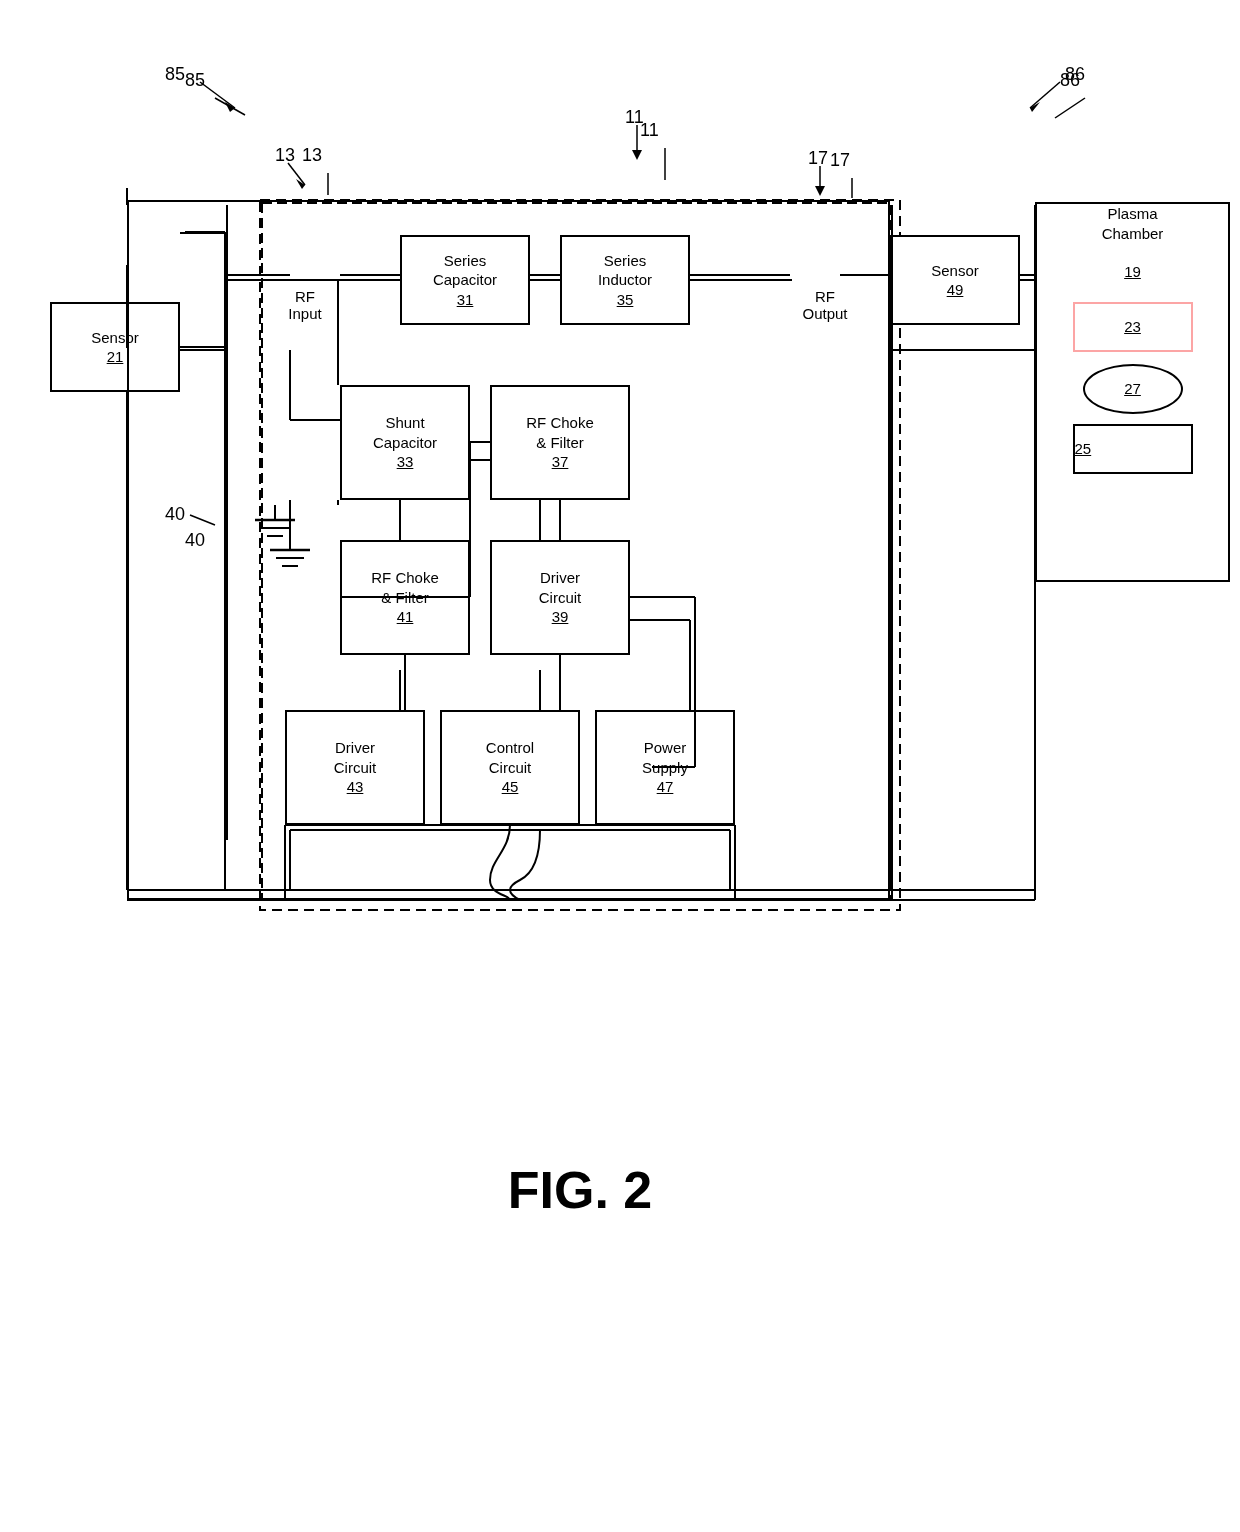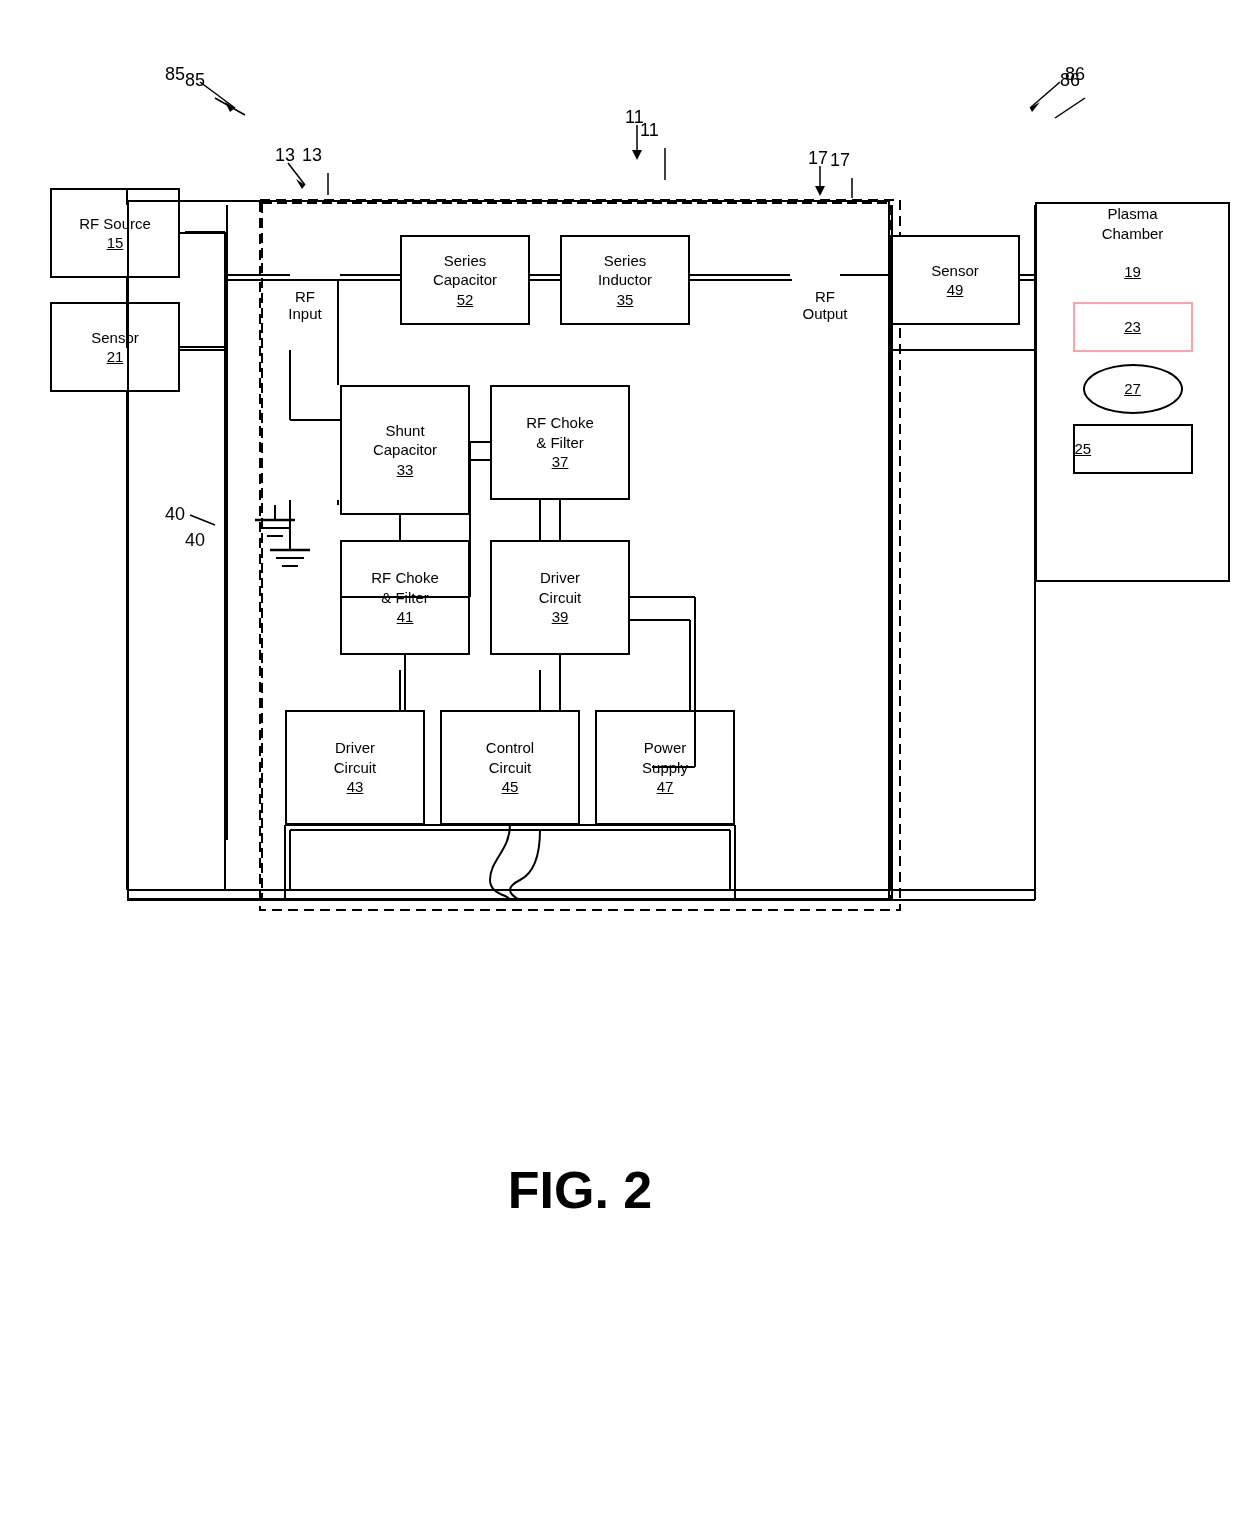--- a/index.html
+++ b/index.html
@@ -163,50 +163,46 @@
   <div class="ref-label" style="left:1030px; top:30px;">86</div>
 
   <div class="ref-label" style="left:610px; top:80px;">11</div>
 
   <div class="ref-label" style="left:272px; top:105px;">13</div>
 
   <div class="ref-label" style="left:800px; top:110px;">17</div>
 
   <div class="ref-label" style="left:155px; top:490px;">40</div>
 
-  <div class="box" style="left:20px; top:148px; width:130px; height:90px;">
-    <span>RF Source</span>
-    <span class="underline">15</span>
-  </div>
 
   <div class="box" style="left:20px; top:262px; width:130px; height:90px;">
     <span>Sensor</span>
     <span class="underline">21</span>
   </div>
 
   <div class="text-label" style="left:240px; top:248px; width:70px;">RF<br>Input</div>
 
   <div class="box" style="left:370px; top:195px; width:130px; height:90px;">
     <span>Series<br>Capacitor</span>
-    <span class="underline">52</span>
+    <span class="underline">31</span>
   </div>
 
   <div class="box" style="left:530px; top:195px; width:130px; height:90px;">
     <span>Series<br>Inductor</span>
     <span class="underline">35</span>
   </div>
 
   <div class="text-label" style="left:760px; top:248px; width:70px;">RF<br>Output</div>
 
   <div class="box" style="left:860px; top:195px; width:130px; height:90px;">
     <span>Sensor</span>
     <span class="underline">49</span>
   </div>
 
-  <div class="box" style="left:310px; top:345px; width:130px; height:130px;">
+  <div class="box" style="left:310px; top:345px; width:130px; height:115px;">
     <span>Shunt<br>Capacitor</span>
     <span class="underline">33</span>
   </div>
 
   <div class="box" style="left:460px; top:345px; width:140px; height:115px;">
     <span>RF Choke<br>&amp; Filter</span>
     <span class="underline">37</span>
   </div>
 
   <div class="box" style="left:310px; top:500px; width:130px; height:115px;">

